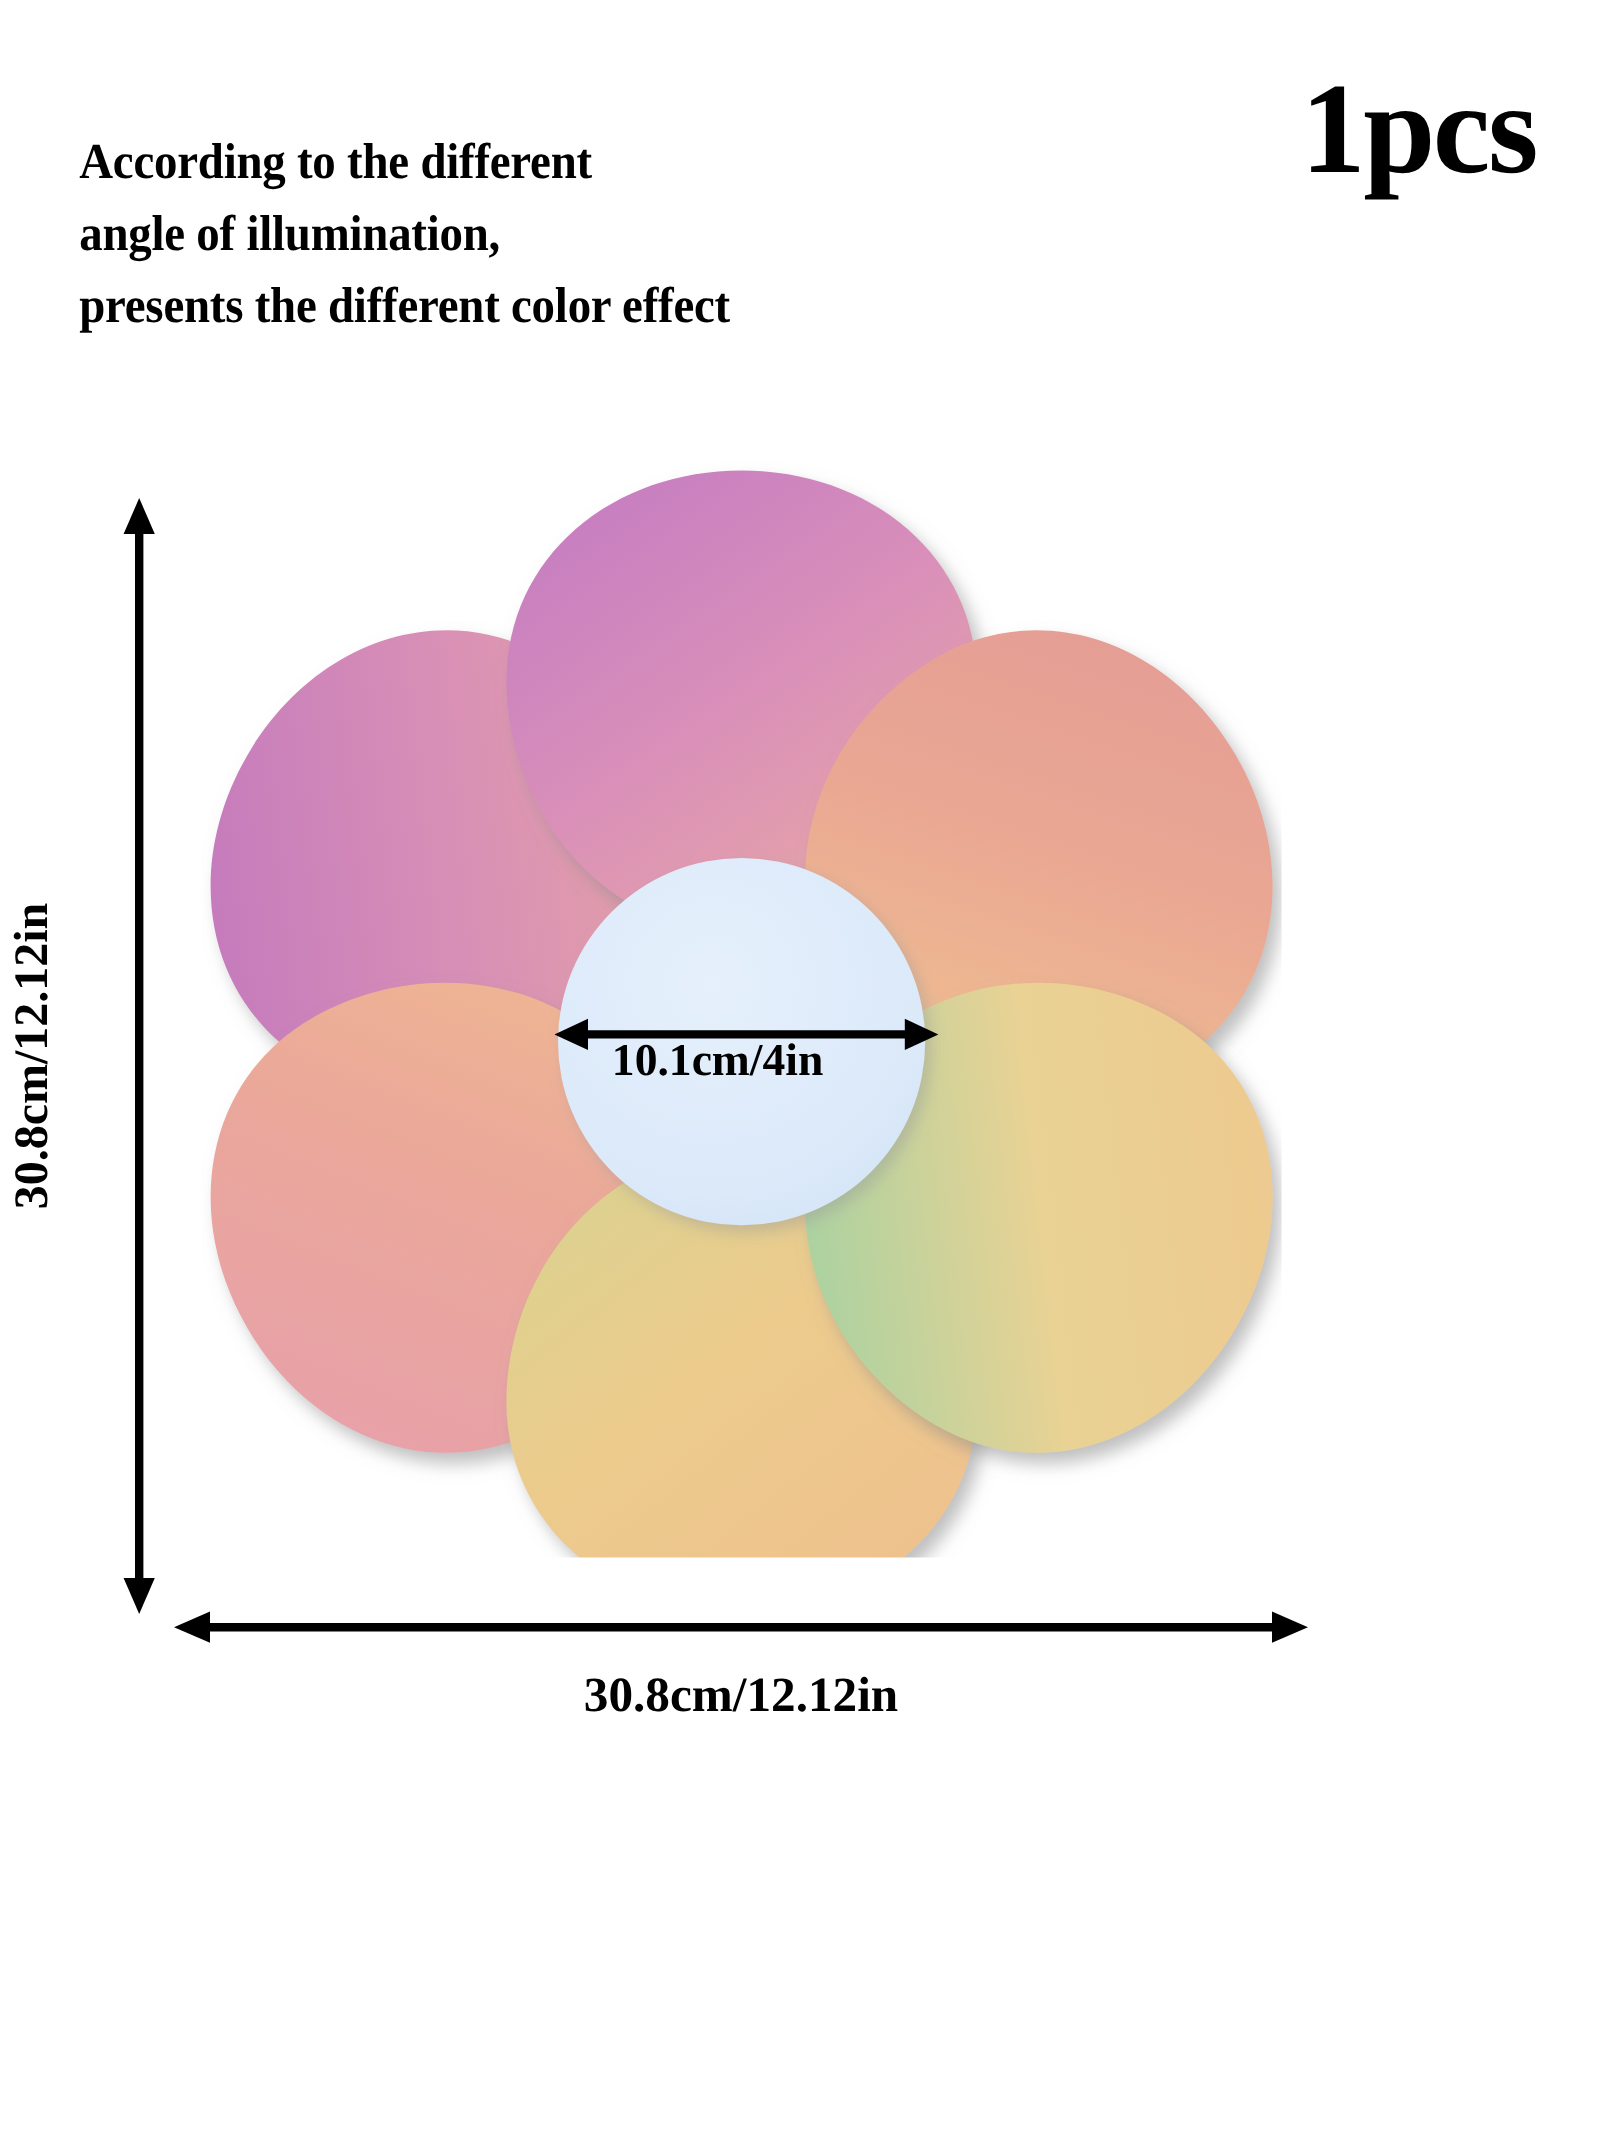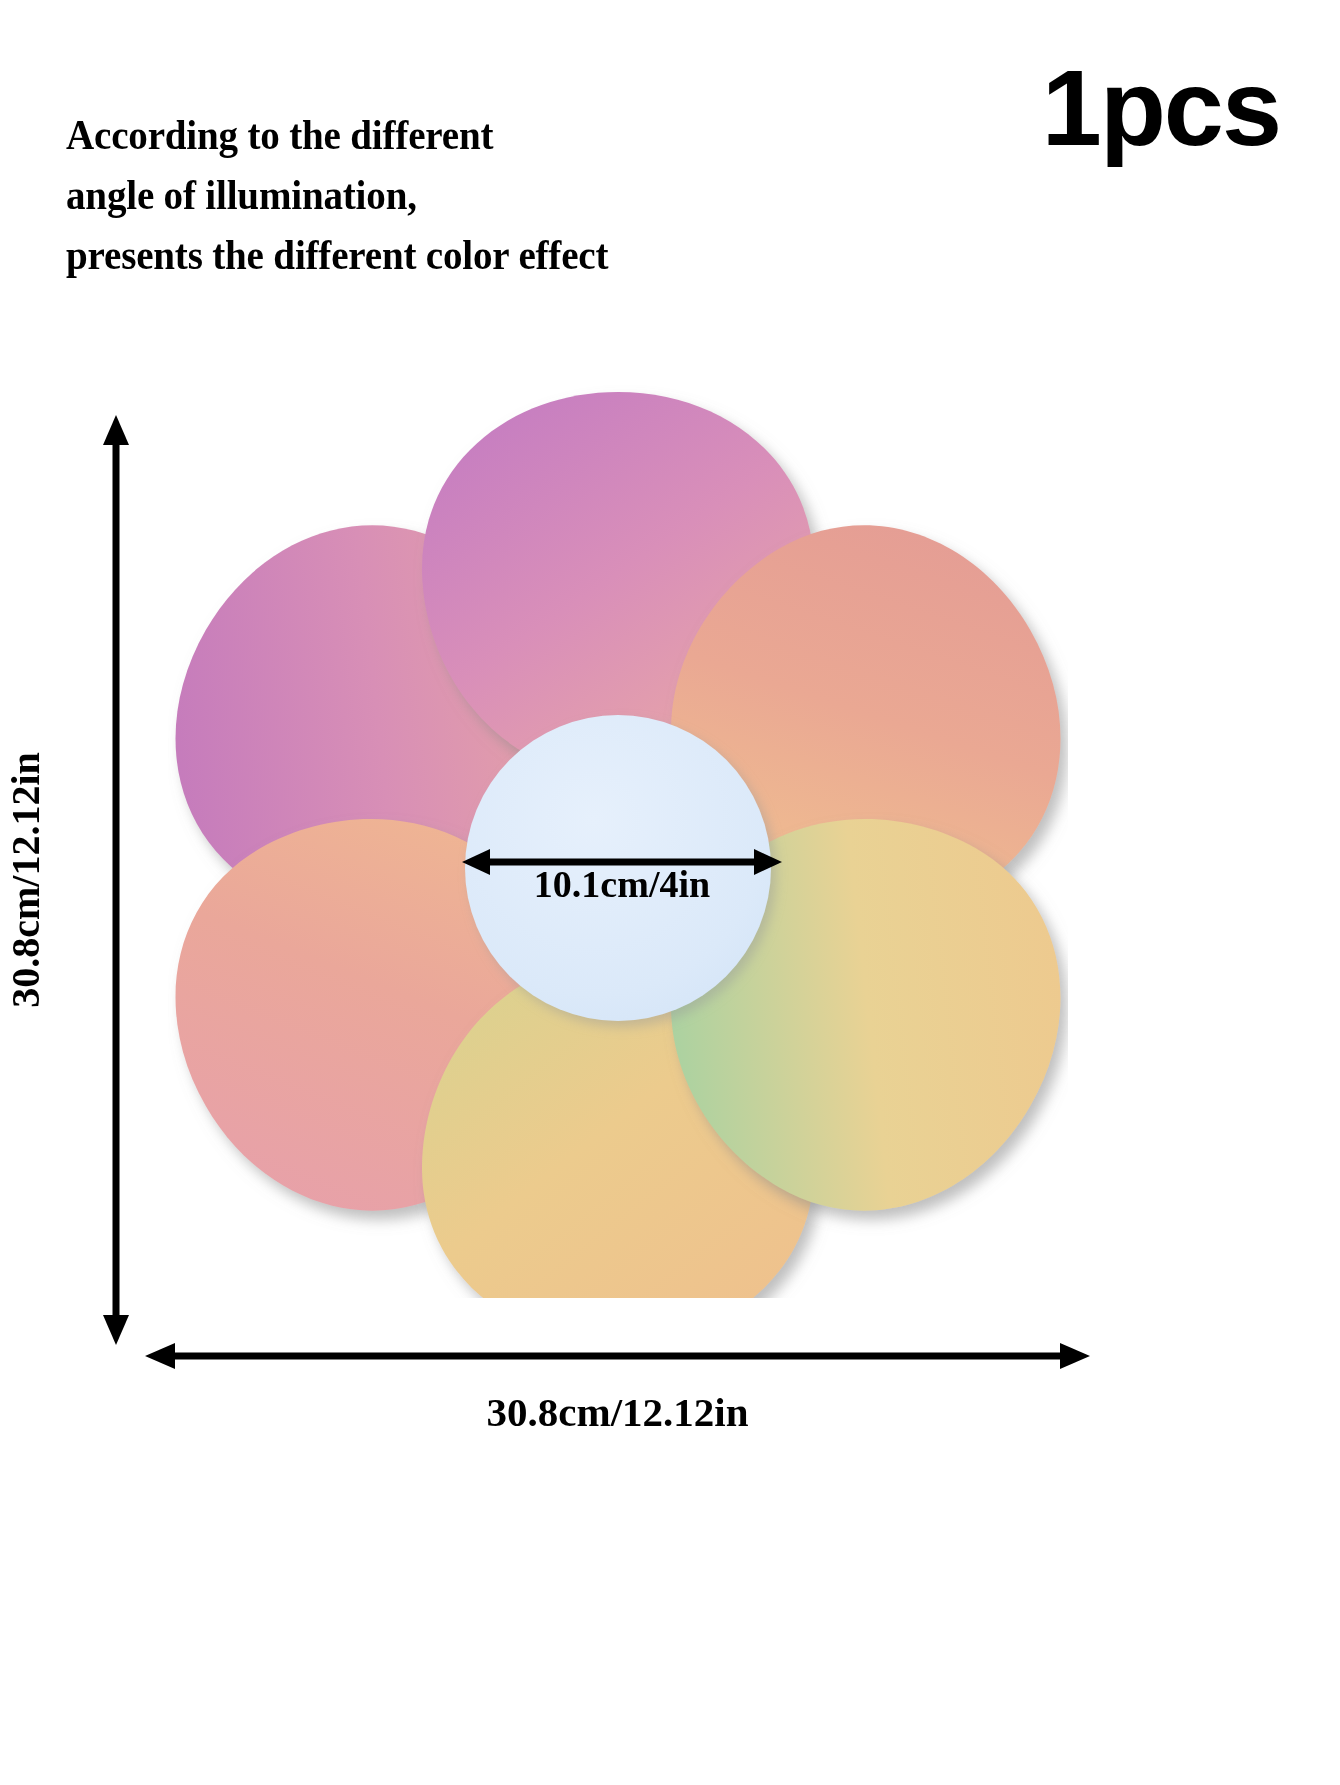--- a/index.html
+++ b/index.html
@@ -32,21 +32,21 @@
     white-space: nowrap;
     transform: scaleX(0.93);
     transform-origin: left center;
   }
 
   
   #pcs-badge {
     position: absolute;
     right: 60px;
     top: 52px;
-    font-family: Liberation Sans, sans-serif;
+    font-family: Liberation Serif, serif;
     font-weight: bold;
     font-size: 108px;
     line-height: 112px;
     letter-spacing: -2px;
   }
 
   
   #dim-vertical {
     position: absolute;
     left: 96px;
@@ -111,21 +111,21 @@
   #dim-center {
     position: absolute;
     left: 462px;
     top: 845px;
     width: 320px;
     height: 34px;
   }
   #dim-center svg { display: block; }
   #dim-center-label {
     position: absolute;
-    left: 452px;
+    left: 428px;
     top: 862px;
     width: 340px;
     text-align: center;
     font-weight: bold;
     font-size: 38px;
     white-space: nowrap;
   }
 </style>
 </head>
 <body>

